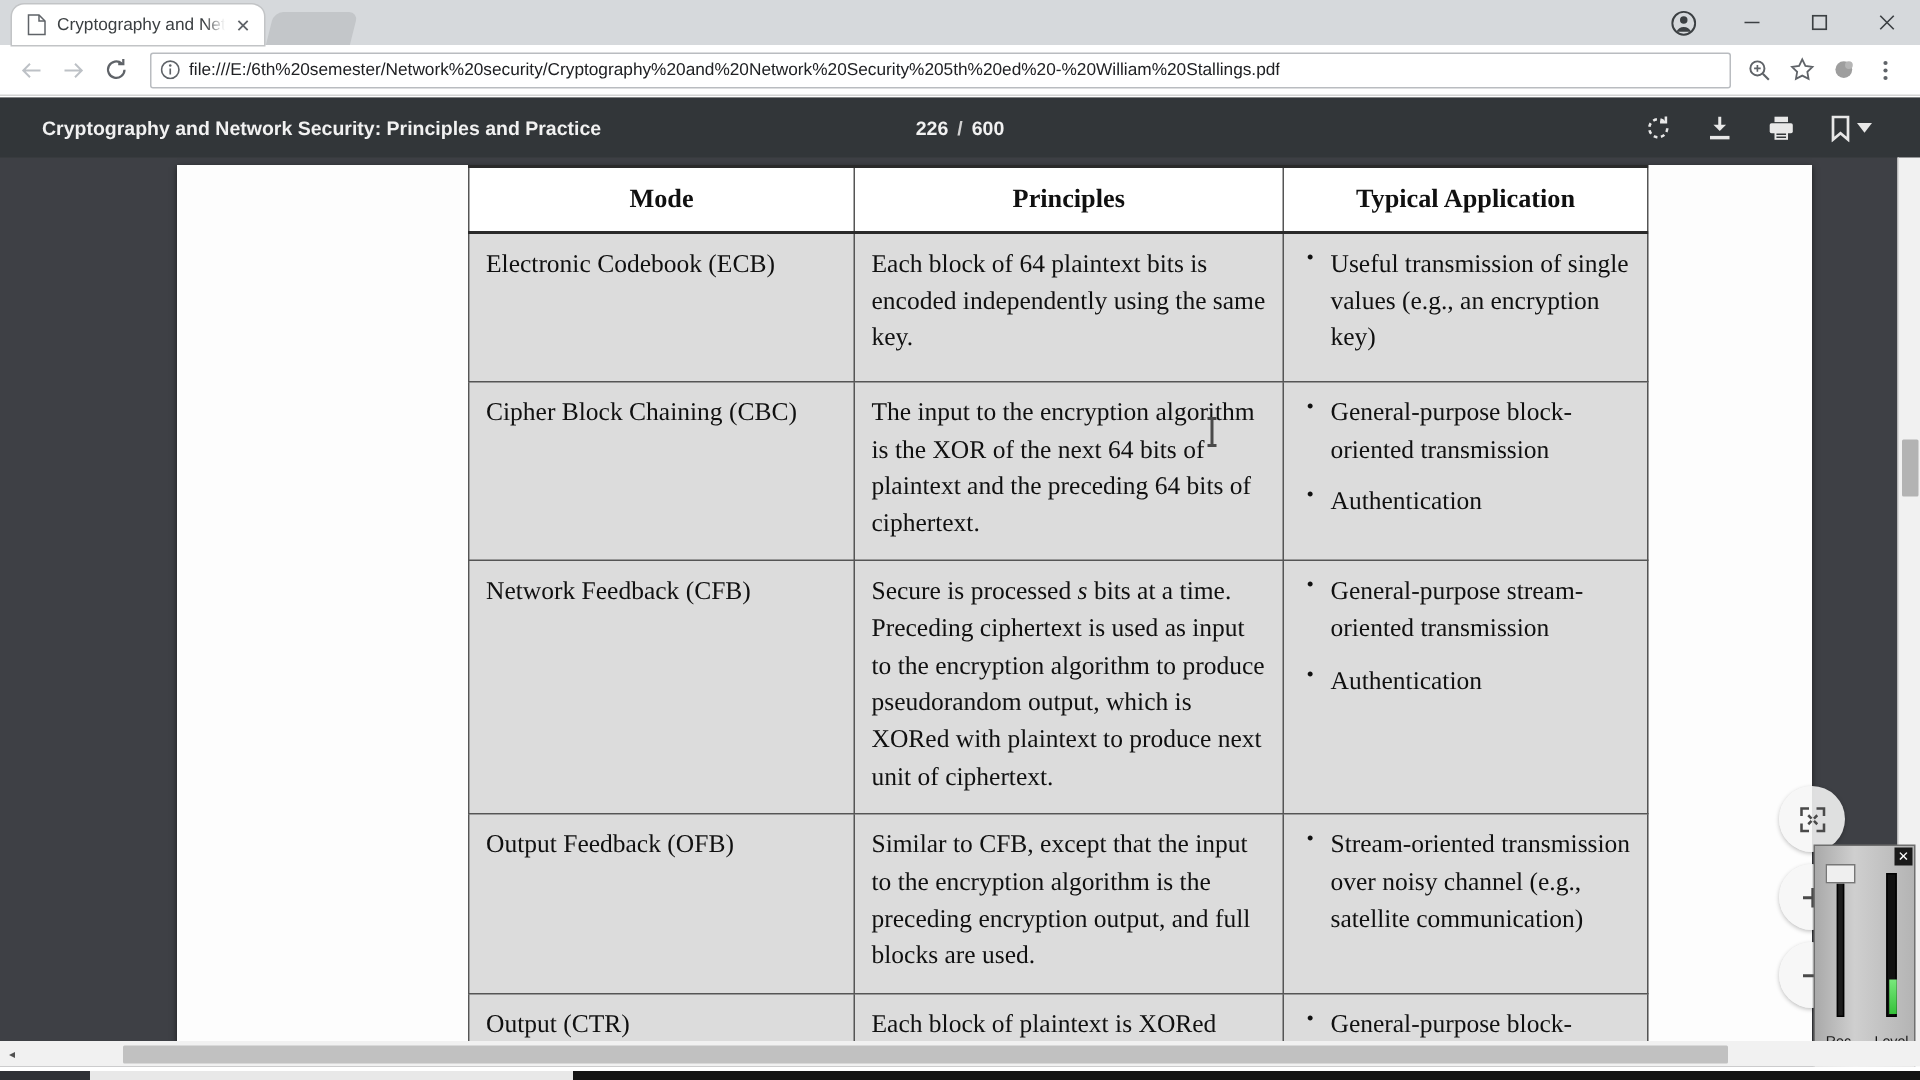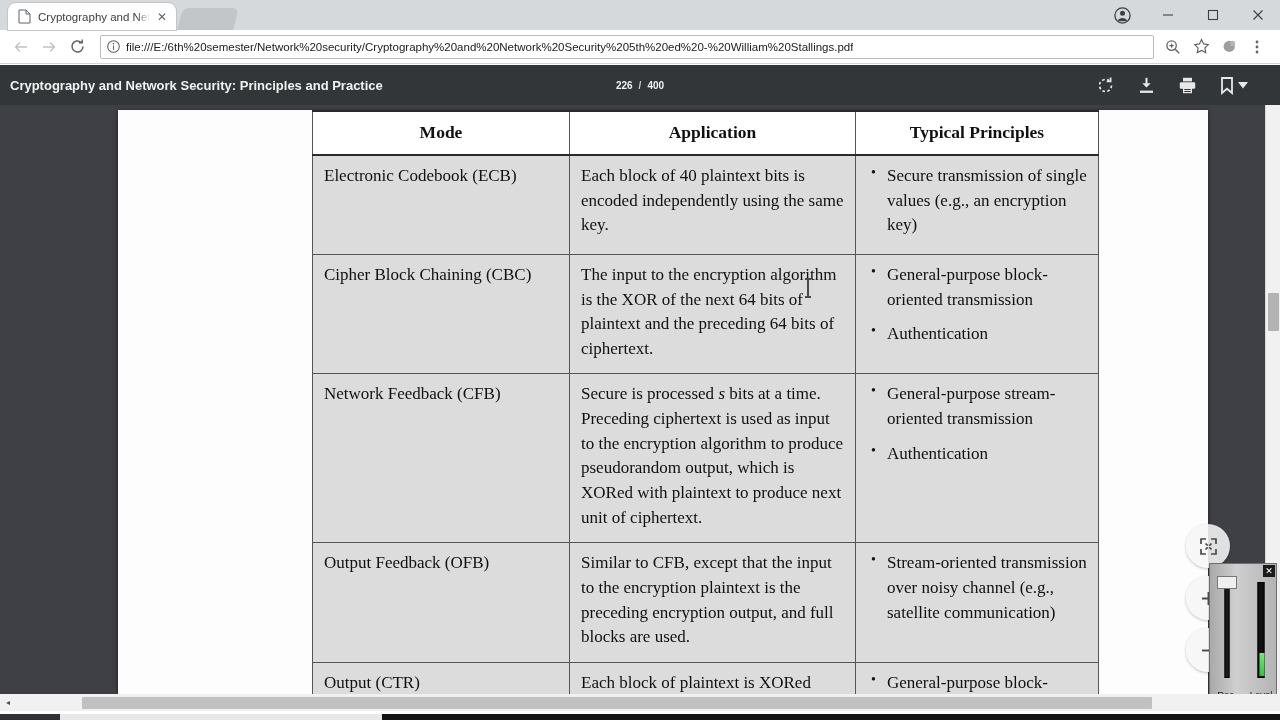--- a/index.html
+++ b/index.html
@@ -88,29 +88,29 @@
     position: absolute; top: 65px; left: 0;
     width: 1280px; height: 655px;
     background: #3e4045; overflow: hidden;
   }
   #pdf-topbar {
     height: 40px; background: #323639;
     display: flex; align-items: center;
     position: relative; color: #f1f1f1;
   }
   #pdf-doc-title {
-    font-size: 13px; font-weight: bold; margin-left: 10px;
+    font-size: 13px; font-weight: bold; margin-left: 28px;
     white-space: nowrap;
   }
   #pdf-pager {
     position: absolute; left: 0; right: 0; top: 0; height: 40px;
     display: flex; align-items: center; justify-content: center;
     pointer-events: none;
   }
-  .pager-inner { display: flex; align-items: center; gap: 6px; font-size: 10px; font-weight: bold; }
+  .pager-inner { display: flex; align-items: center; gap: 6px; font-size: 13px; font-weight: bold; }
   .pager-sep { color: #d0d0d0; }
   #pdf-actions {
     position: absolute; right: 32px; top: 0; height: 40px;
     display: flex; align-items: center; gap: 22px;
   }
   .pdf-act {
     display: flex; align-items: center; justify-content: center;
     color: #e8e8e8;
   }
   .bookmark-group { display: flex; align-items: center; gap: 3px; }
@@ -374,21 +374,21 @@
 
   <div id="pdf-viewer">
 
     <div id="pdf-topbar">
       <div id="pdf-doc-title">Cryptography and Network Security: Principles and Practice</div>
 
       <div id="pdf-pager">
         <div class="pager-inner">
           <span>226</span>
           <span class="pager-sep">/</span>
-          <span>400</span>
+          <span>600</span>
         </div>
       </div>
 
       <div id="pdf-actions">
         <div class="pdf-act">
           <svg width="19" height="19" viewBox="0 0 19 19">
             <path d="M15.5 9.5a6 6 0 1 1-2.1-4.6" fill="none" stroke="currentColor" stroke-width="1.7" stroke-dasharray="2.6 2.3"></path>
             <path d="M14.6 1.6v3.9h-3.9" fill="none" stroke="currentColor" stroke-width="1.7"></path>
           </svg>
         </div>
@@ -428,32 +428,32 @@
 
         <table id="modes-table">
           <colgroup>
             <col class="col-mode">
               <col class="col-desc">
               <col class="col-app">
           </colgroup>
           <thead>
             <tr>
               <th>Mode</th>
-              <th>Application</th>
-              <th>Typical Principles</th>
+              <th>Principles</th>
+              <th>Typical Application</th>
             </tr>
           </thead>
           <tbody>
 
             <tr>
               <td class="cell-mode">Electronic Codebook (ECB)</td>
-              <td>Each block of 40 plaintext bits is encoded independently using the same key.</td>
+              <td>Each block of 64 plaintext bits is encoded independently using the same key.</td>
               <td>
                 <ul class="bullets">
-                  <li>Secure transmission of single values (e.g., an encryption key)</li>
+                  <li>Useful transmission of single values (e.g., an encryption key)</li>
                 </ul>
               </td>
             </tr>
 
             <tr>
               <td class="cell-mode">Cipher Block Chaining (CBC)</td>
               <td>The input to the encryption algorithm is the XOR of the next 64 bits of plaintext and the preceding 64 bits of ciphertext.</td>
               <td>
                 <ul class="bullets">
                   <li>General-purpose block-oriented transmission</li>
@@ -468,21 +468,21 @@
               <td>
                 <ul class="bullets">
                   <li>General-purpose stream-oriented transmission</li>
                   <li>Authentication</li>
                 </ul>
               </td>
             </tr>
 
             <tr>
               <td class="cell-mode">Output Feedback (OFB)</td>
-              <td>Similar to CFB, except that the input to the encryption plaintext is the preceding encryption output, and full blocks are used.</td>
+              <td>Similar to CFB, except that the input to the encryption algorithm is the preceding encryption output, and full blocks are used.</td>
               <td>
                 <ul class="bullets">
                   <li>Stream-oriented transmission over noisy channel (e.g., satellite communication)</li>
                 </ul>
               </td>
             </tr>
 
             <tr>
               <td class="cell-mode">Output (CTR)</td>
               <td>Each block of plaintext is XORed with an encrypted counter. The counter is incremented for each subsequent block.</td>

